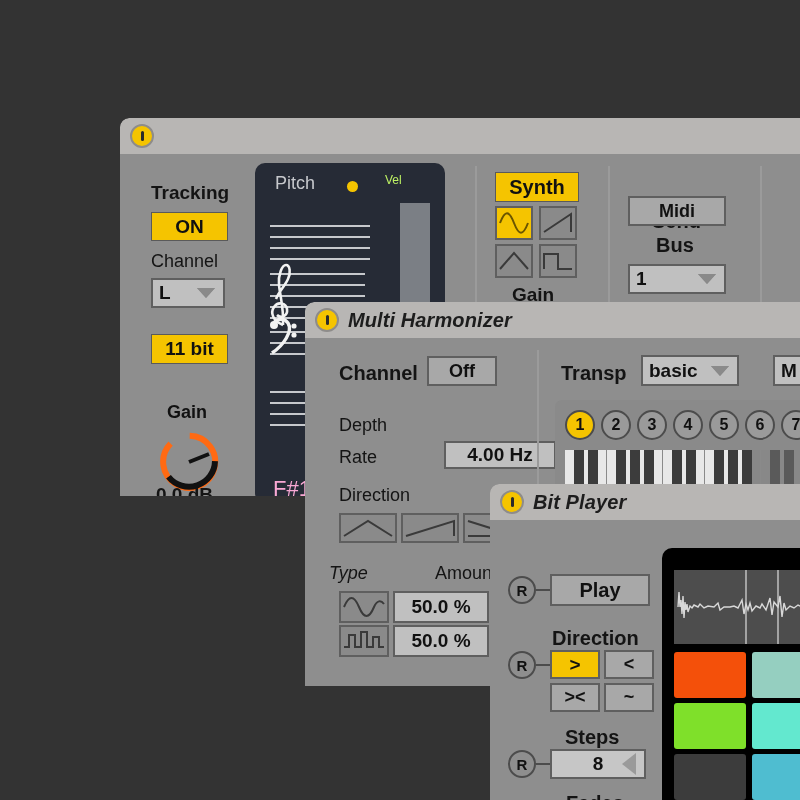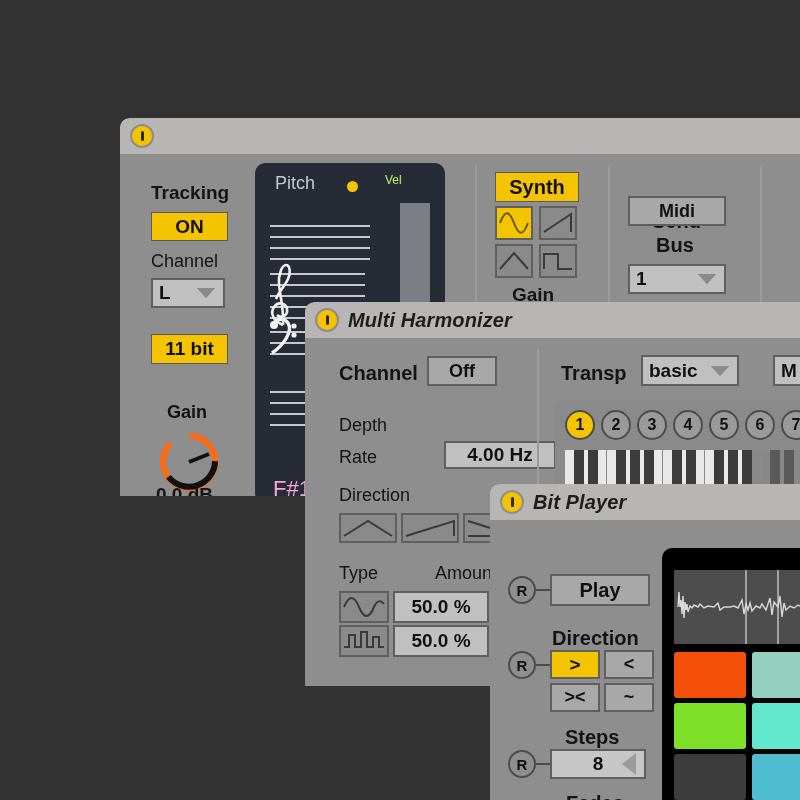--- a/index.html
+++ b/index.html
@@ -263,21 +263,21 @@
         <svg width="54" height="26" viewBox="0 0 54 26">
             <path d="M3 21 L51 6 L51 21" fill="none" stroke="#3a3a3a" stroke-width="2"></path>
           </svg>
       </div>
       <div class="wavebtn" style="position:absolute;left:158px;top:175px;width:58px;height:30px;">
         <svg width="54" height="26" viewBox="0 0 54 26">
             <path d="M3 6 L51 21 L3 21" fill="none" stroke="#3a3a3a" stroke-width="2"></path>
           </svg>
       </div>
 
-      <div class="lbl" style="position:absolute;left:34px;top:225px;">Type</div>
+      <div class="lbl" style="position:absolute;left:24px;top:225px;font-style:italic;">Type</div>
       <div class="lbl" style="position:absolute;left:130px;top:225px;">Amount</div>
 
       <div class="wavebtn" style="position:absolute;left:34px;top:253px;width:50px;height:32px;">
         <svg width="46" height="28" viewBox="0 0 46 28">
             <path d="M3 14 C8 2 13 2 18 14 C23 26 28 26 33 14 C36 7 40 7 43 11" fill="none" stroke="#3a3a3a" stroke-width="2"></path>
           </svg>
       </div>
       <div class="numbox" style="position:absolute;left:88px;top:253px;width:96px;height:32px;">50.0 %</div>
       <div class="wavebtn" style="position:absolute;left:34px;top:287px;width:50px;height:32px;">
         <svg width="46" height="28" viewBox="0 0 46 28">

